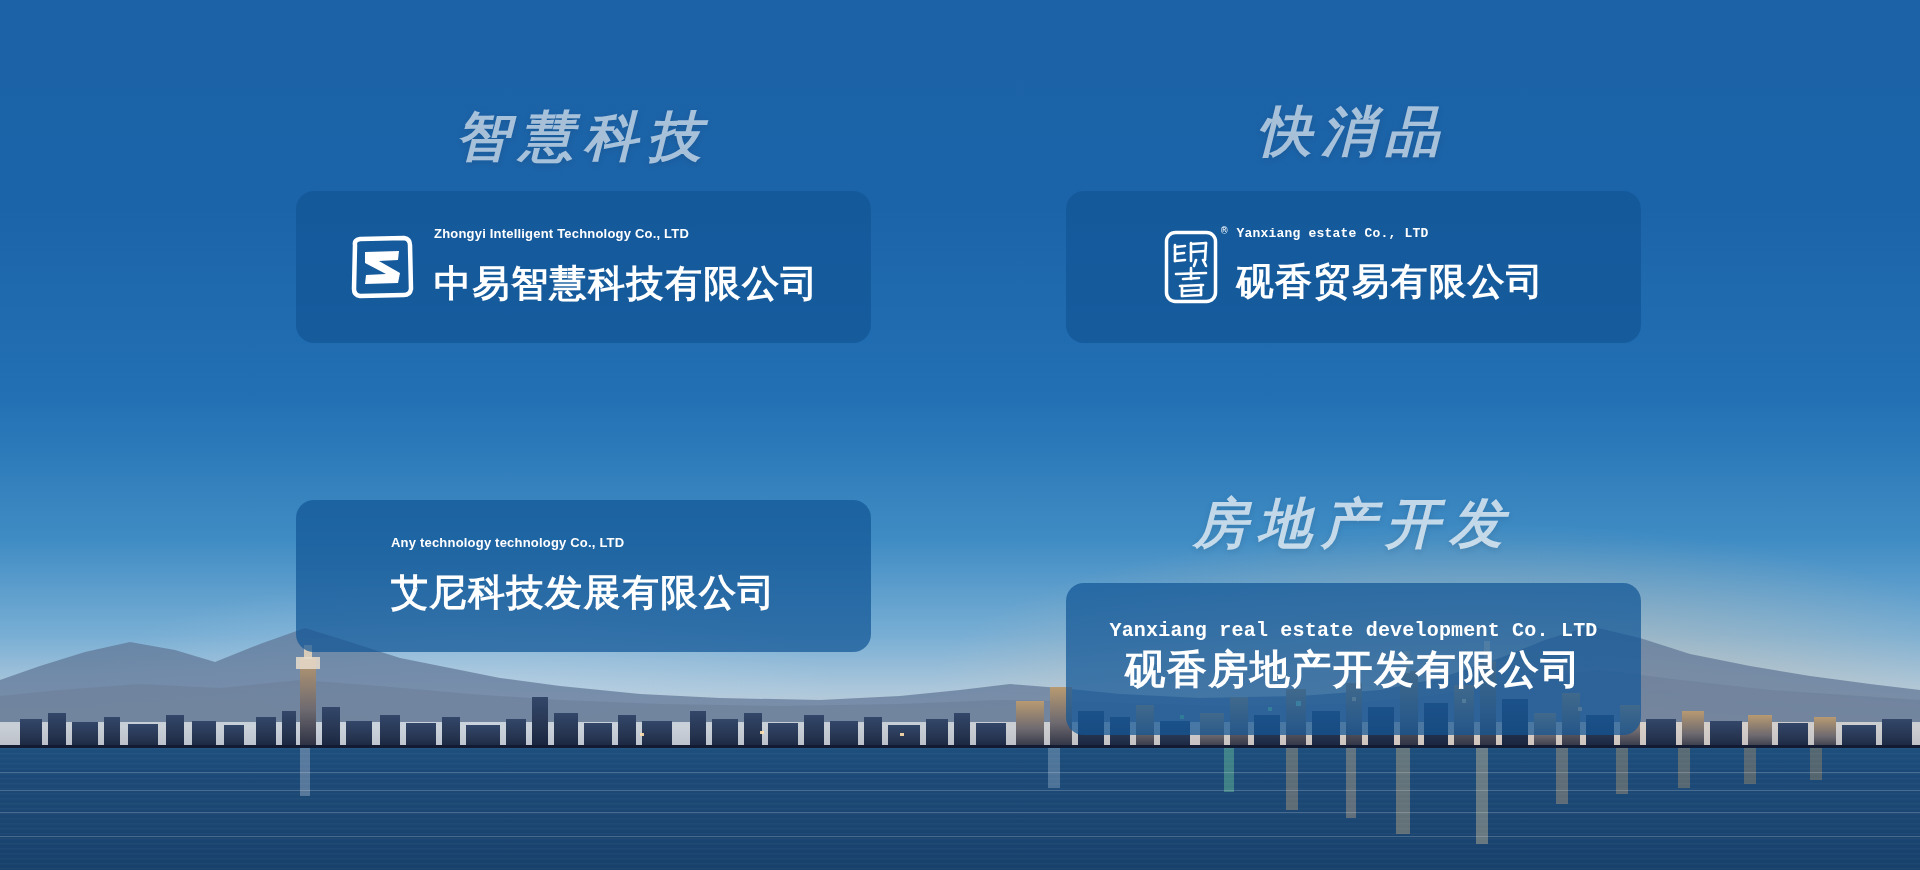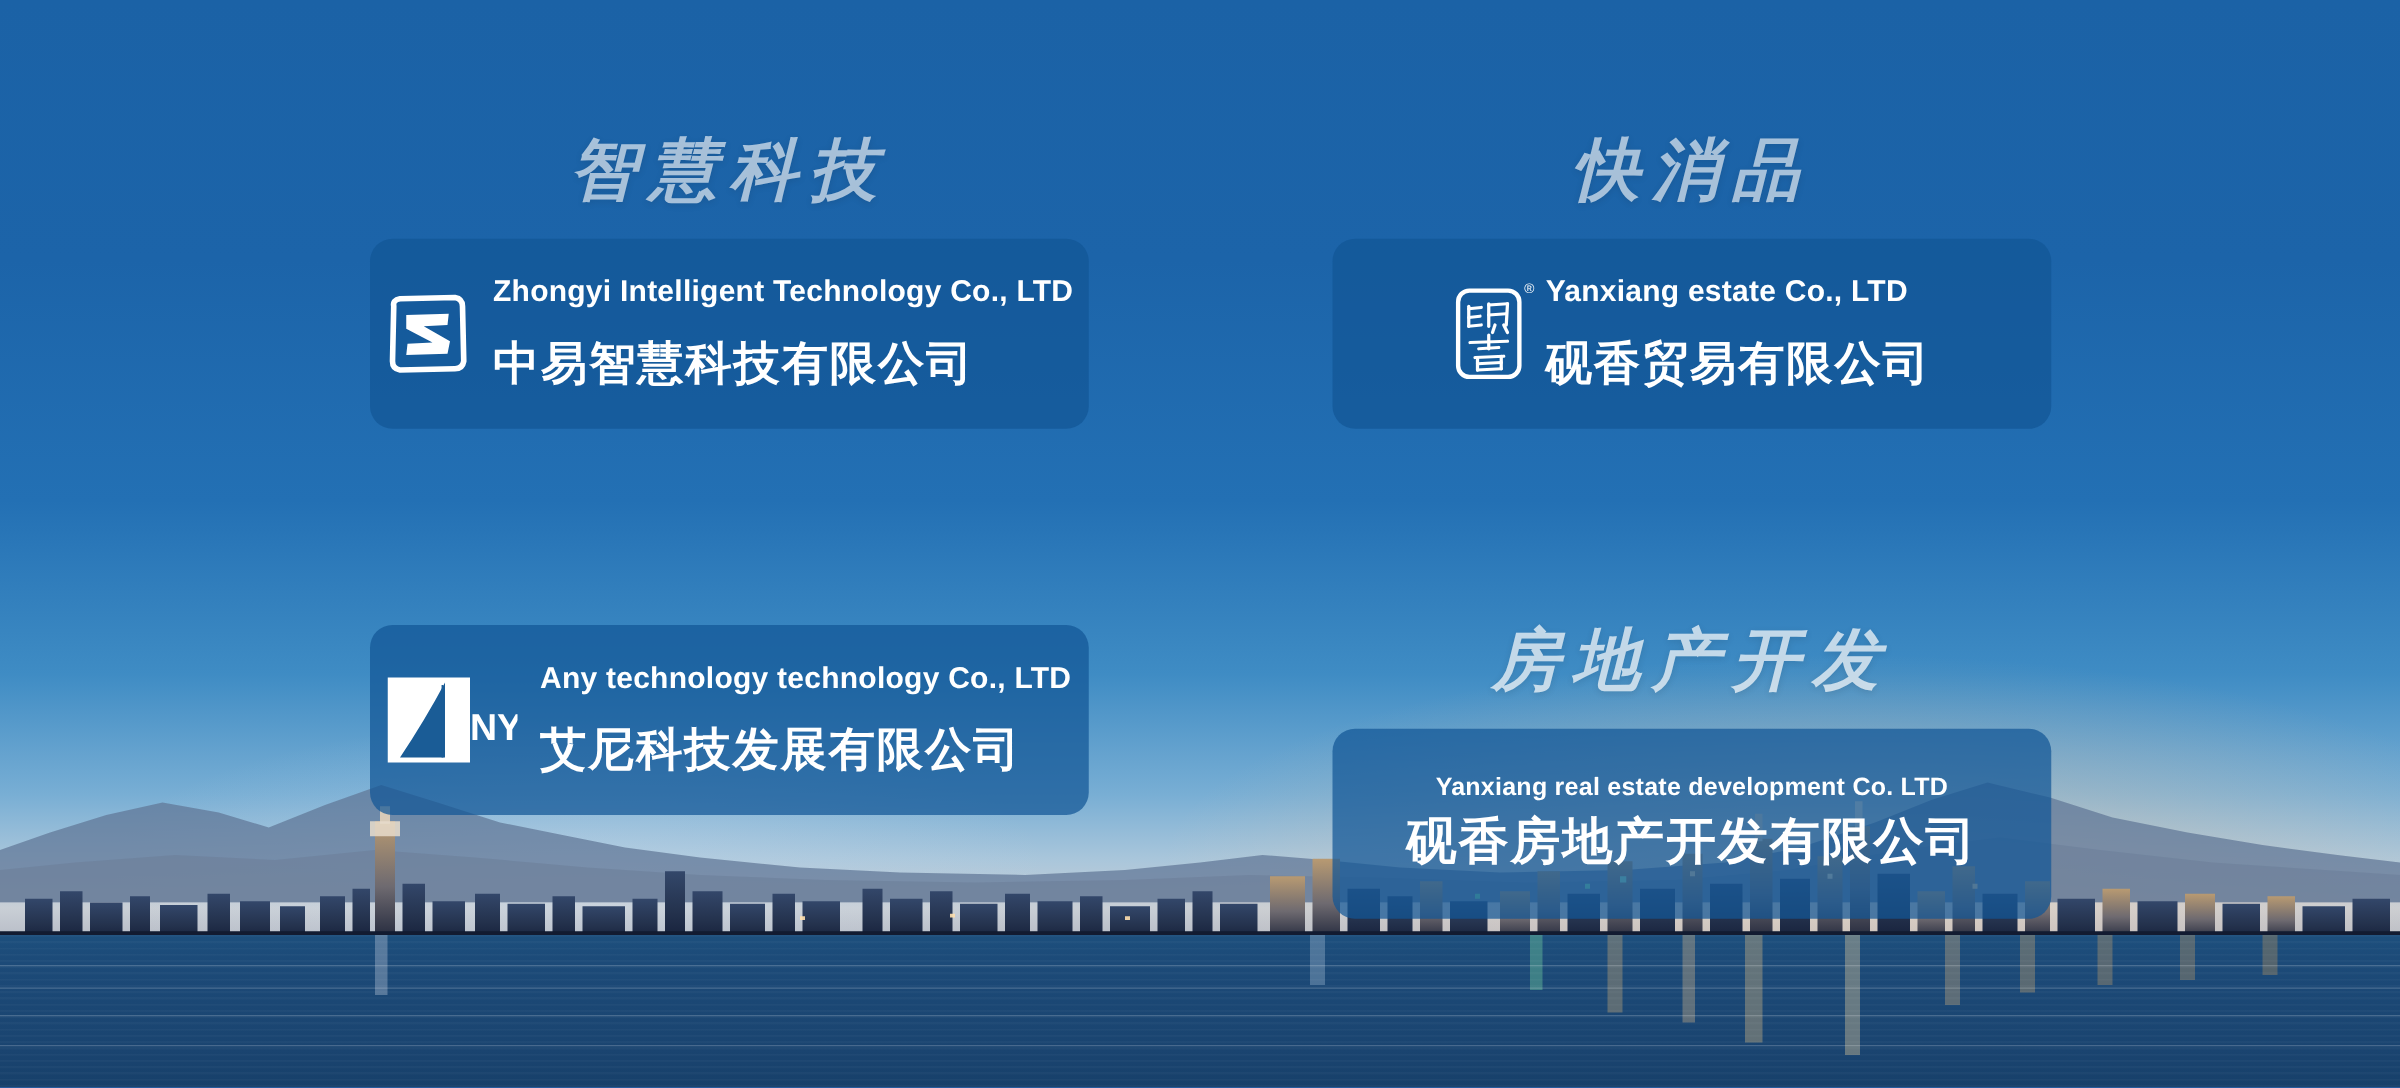--- a/index.html
+++ b/index.html
@@ -114,21 +114,21 @@
     position: absolute;
     inset: 0;
     z-index: 5;
   }
 
   .col {
     position: absolute;
     width: 575px;
   }
   .col-left  { left: 296px; }
-  .col-right { left: 1066px; }
+  .col-right { left: 1066px; font-family: Liberation Mono, monospace; }
   .row-top    { top: 108px; }
   .row-bottom { top: 500px; }
 
   .section-title {
     font-size: 54px;
     line-height: 1.05;
     font-weight: 700;
     font-style: italic;
     letter-spacing: 10px;
     color: rgba(255,255,255,0.62);
@@ -160,21 +160,21 @@
   .card-inner.no-logo { justify-content: center; }
 
   .logo {
     flex: 0 0 auto;
     display: block;
   }
 
   .names { display: flex; flex-direction: column; justify-content: center; }
   .name-en {
     color: #ffffff;
-    font-size: 24px;
+    font-size: 13px;
     font-weight: 700;
     letter-spacing: .2px;
     line-height: 1.25;
     white-space: nowrap;
   }
   .name-cn {
     color: #ffffff;
     font-size: 37px;
     font-weight: 700;
     letter-spacing: 1.5px;
@@ -415,29 +415,20 @@
             <div class="name-en">Yanxiang estate Co., LTD</div>
             <div class="name-cn">砚香贸易有限公司</div>
           </div>
         </div>
       </div>
     </div>
 
     <div class="col col-left row-bottom">
       <div class="card">
         <div class="card-inner">
-          <span class="logo-wrap">
-            <svg class="logo" width="104" height="72" viewBox="0 0 104 72" aria-hidden="true">
-              <rect x="0" y="2" width="66" height="68" fill="#ffffff"></rect>
-              <path d="M10 66 Q30 36 46 6 L46 66 Z" fill="#1a5c96"></path>
-              <path d="M46 6 Q54 32 64 52 L46 52 Z" fill="#ffffff"></path>
-              <path d="M44 8 L44 66" stroke="#1a5c96" stroke-width="1.5"></path>
-              <text x="66" y="52" font-family="'Liberation Sans',sans-serif" font-size="30" font-weight="700" fill="#ffffff">NY</text>
-            </svg>
-          </span>
           <div class="names">
             <div class="name-en">Any technology technology Co., LTD</div>
             <div class="name-cn">艾尼科技发展有限公司</div>
           </div>
         </div>
       </div>
     </div>
 
     <div class="col col-right row-bottom">
       <h2 class="section-title">房地产开发</h2>

